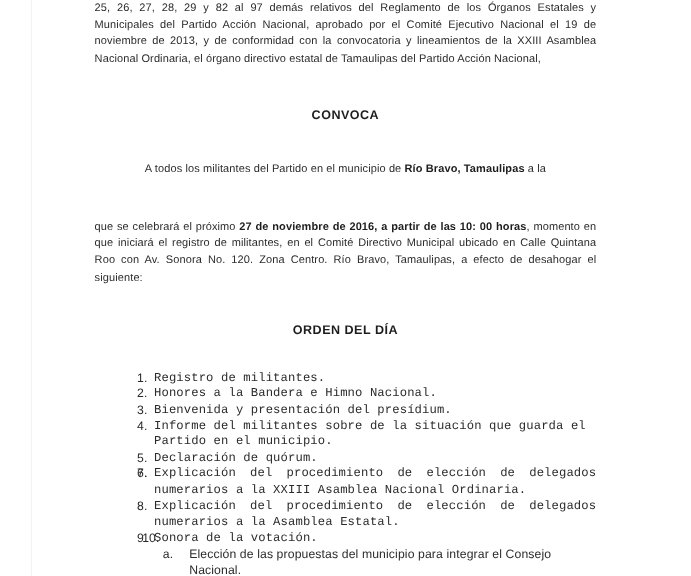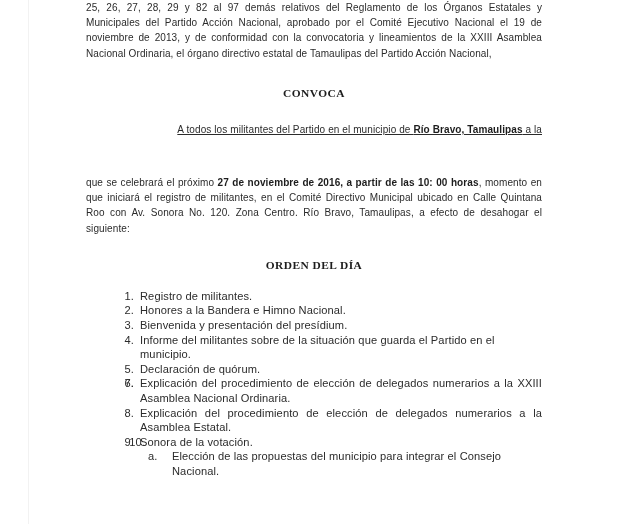--- a/index.html
+++ b/index.html
@@ -29,27 +29,26 @@
     font-size: 10px;
     line-height: 15.2px;
     text-align: justify;
     text-justify: inter-word;
     color: #2b2b2b;
     letter-spacing: 0.01em;
   }
   .b { font-weight: bold; color: #1d1d1d; }
 
   h2.heading {
-    margin: 4px;
+    margin: 16px;
     font-size: 11.4px;
     font-weight: bold;
     text-align: center;
     letter-spacing: 0.04em;
     color: #1d1d1d;
-    font-family: Liberation Serif, serif;
   }
   .sp-14 { height: 14px; }
   .sp-17 { height: 17px; }
   .sp-19 { height: 19px; }
   .sp-21 { height: 21px; }
   .sp-22 { height: 22px; }
 
   ol.agenda {
     margin: 0;
     padding: 0;
@@ -72,20 +71,21 @@
     width: 22px;
     text-align: right;
     color: #2b2b2b;
   }
   ol.agenda > li.wide > .num {
     left: 31px;
     width: 28px;
   }
   ol.agenda > li > .txt {
     display: block;
+    font-family: Liberation Mono, monospace;
   }
   ol.agenda > li.nojust > .txt {
     text-align: left;
   }
   ul.subagenda {
     margin: 0;
     padding: 0;
     list-style: none;
   }
   ul.subagenda > li {
@@ -122,21 +122,21 @@
   <div class="doc-body">
 
     <p class="para"><span>25, 26, 27, 28, 29 y 82 al 97 demás relativos del Reglamento de los Órganos Estatales y Municipales del Partido Acción Nacional, aprobado por el Comité Ejecutivo Nacional el 19 de noviembre de 2013, y de conformidad con la convocatoria y lineamientos de la XXIII Asamblea Nacional Ordinaria, el órgano directivo estatal de Tamaulipas del Partido Acción Nacional,</span></p>
 
     <div class="sp-22"></div>
 
     <h2 class="heading">CONVOCA</h2>
 
     <div class="sp-19"></div>
 
-    <p class="para" style="text-align:right;text-decoration:underline;"><span>A todos los militantes del Partido en el municipio de </span><span class="b">Río Bravo, Tamaulipas</span><span> a la</span></p>
+    <p class="para" style="text-align:center;"><span>A todos los militantes del Partido en el municipio de </span><span class="b">Río Bravo, Tamaulipas</span><span> a la</span></p>
 
     <div class="sp-21"></div>
 
 
     <div class="sp-17"></div>
 
     <p class="para"><span>que se celebrará el próximo </span><span class="b">27 de noviembre de 2016, a partir de las 10: 00  horas</span><span>, momento en que iniciará el registro de militantes, en el Comité Directivo Municipal ubicado en Calle Quintana Roo con Av. Sonora No. 120. Zona Centro. Río Bravo, Tamaulipas, a efecto de desahogar el siguiente:</span></p>
 
     <div class="sp-19"></div>
 

